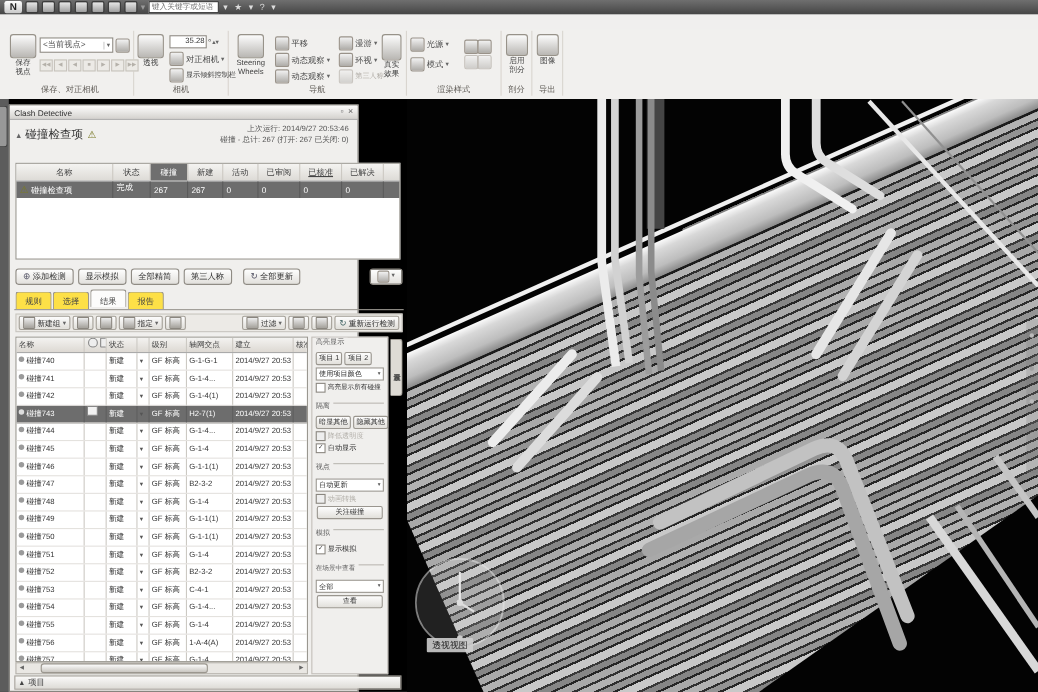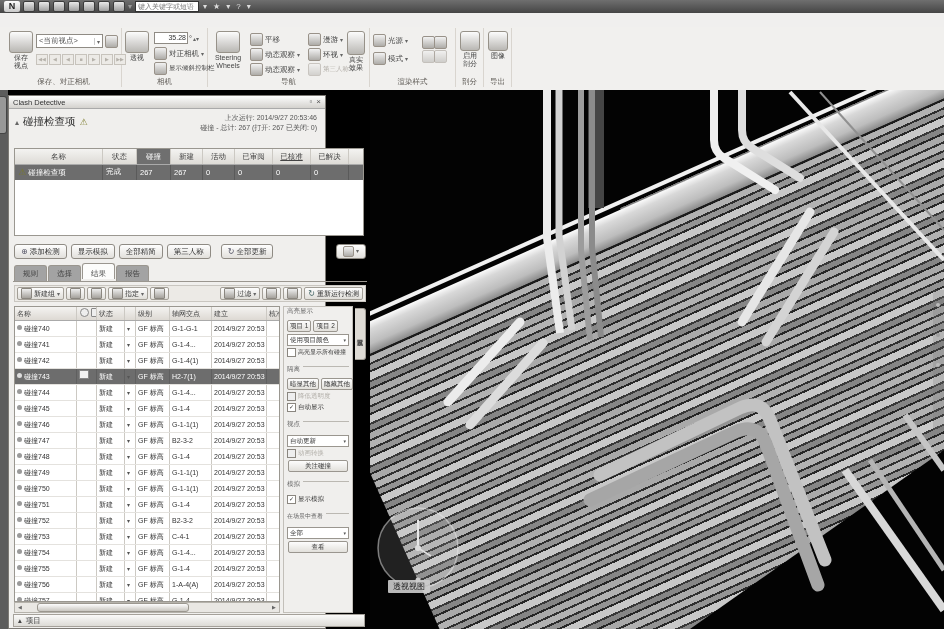--- a/index.html
+++ b/index.html
@@ -85,21 +85,21 @@
   
   .btnrow{position:absolute;left:5px;top:146px;width:352px;height:18px;display:flex;gap:4px;
     align-items:center;}
   .btn{height:15px;border:1px solid #8f8b84;border-radius:3px;background:linear-gradient(#fefefe,#e2e0dc);
     font-size:7.5px;color:#333;line-height:13px;padding:0 6px;display:flex;align-items:center;gap:2px;
     box-sizing:border-box;white-space:nowrap;}
   .btn .g{font-size:8px;color:#556;}
   .splitbtn{margin-left:auto;}
   
   .ctabs{position:absolute;left:5px;top:169px;display:flex;gap:1px;height:16px;}
-  .ctab{border:1px solid #9a968f;border-bottom:none;border-radius:3px 3px 0 0;background:#a3a3a3;
+  .ctab{border:1px solid #9a968f;border-bottom:none;border-radius:3px 3px 0 0;background:#fde047;
     font-size:7.5px;color:#444;padding:2px 8px 0;line-height:12px;}
   .ctab.active{background:#fcfcfb;position:relative;top:-2px;padding-top:4px;}
   .tabline{position:absolute;left:4px;top:185px;width:354px;height:1px;background:#9a968f;}
   
   .res-tb{position:absolute;left:5px;top:189px;width:352px;height:17px;display:flex;gap:2px;
     align-items:center;background:#eceae6;border:1px solid #c9c6c0;box-sizing:border-box;padding:0 2px;}
   .tbtn{height:13px;border:1px solid #a39f97;border-radius:2px;background:linear-gradient(#fdfdfd,#e0ded9);
     font-size:7px;color:#333;display:flex;align-items:center;gap:2px;padding:0 3px;box-sizing:border-box;}
   .tbtn .ic{width:9px;height:9px;background:linear-gradient(#eee,#a5a29c);border:1px solid #8a867f;
     border-radius:1px;}

